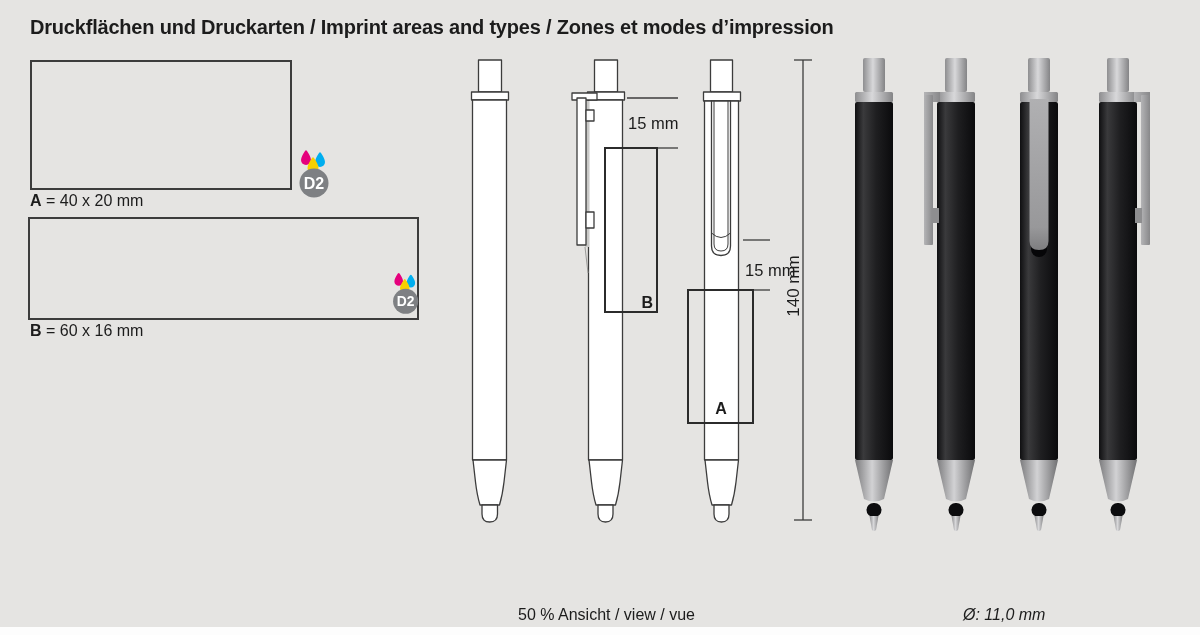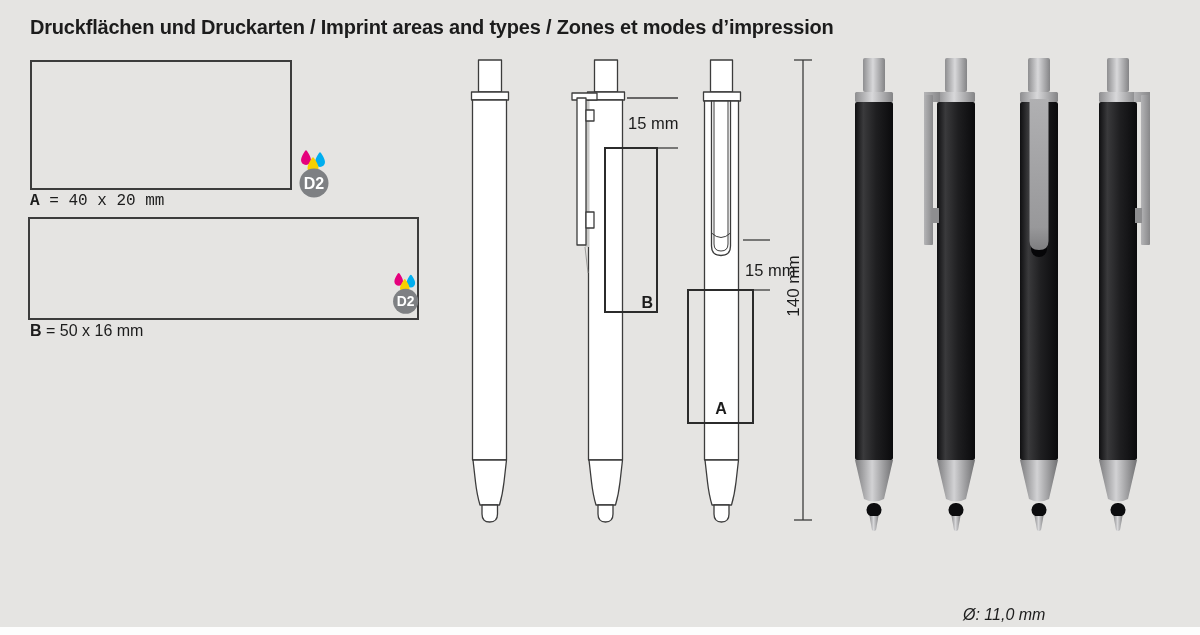--- a/index.html
+++ b/index.html
@@ -20,21 +20,21 @@
   .area-box{
     border:2px solid var(--line,#3c3c3c);
     box-sizing:border-box;
     background:transparent;
   }
   #area-a{left:30px;top:60px;width:262px;height:130px;}
   #area-b{left:28px;top:217px;width:391px;height:103px;}
   .area-label{
     font-size:16px;white-space:nowrap;
   }
-  #label-a{left:30px;top:192px;font-family:Liberation Mono, monospace;}
+  #label-a{left:30px;top:192px;}
   #label-b{left:30px;top:322px;}
   .area-label b{font-weight:bold;}
   #badge-a{left:296px;top:148px;}
   #badge-b{left:390px;top:271px;}
   .pen-svg{display:block;}
   #pen-l1{left:460px;top:55px;}
   #pen-l2{left:565px;top:55px;}
   #pen-l3{left:675px;top:55px;}
   #dim-140{left:788px;top:55px;}
   #dim-140-label{
@@ -75,21 +75,21 @@
   <div class="abs area-label" id="label-a"><b>A</b><span> = 40 x 20 mm</span></div>
   <svg class="abs" id="badge-a" width="38" height="52" viewBox="0 0 38 52">
     <path d="M11,3 Q15,9 15,12 a5,5 0 1 1 -10,0 Q5,9 9,3 Q10,1.5 11,3 Z" style="fill:var(--drop-magenta,#e5007d)"></path>
     <path d="M25,5 Q29,11 29,14 a5,5 0 1 1 -10,0 Q19,11 23,5 Q24,3.5 25,5 Z" style="fill:var(--drop-cyan,#00aeef)"></path>
     <path d="M18,10 Q22.5,16.5 22.5,20 a5.5,5.5 0 1 1 -11,0 Q11.5,16.5 16,10 Q17,8.5 18,10 Z" style="fill:var(--drop-yellow,#f7d000)"></path>
     <circle cx="18" cy="35" r="14.5" style="fill:var(--badge-gray,#7e8083)"></circle>
     <text x="18" y="41" text-anchor="middle" font-size="16" class="badge-txt">D2</text>
   </svg>
 
   <div class="abs area-box" id="area-b"></div>
-  <div class="abs area-label" id="label-b"><b>B</b><span> = 50 x 16 mm</span></div>
+  <div class="abs area-label" id="label-b"><b>B</b><span> = 60 x 16 mm</span></div>
   <svg class="abs" id="badge-b" width="33" height="45" viewBox="0 0 38 52">
     <path d="M11,3 Q15,9 15,12 a5,5 0 1 1 -10,0 Q5,9 9,3 Q10,1.5 11,3 Z" style="fill:var(--drop-magenta,#e5007d)"></path>
     <path d="M25,5 Q29,11 29,14 a5,5 0 1 1 -10,0 Q19,11 23,5 Q24,3.5 25,5 Z" style="fill:var(--drop-cyan,#00aeef)"></path>
     <path d="M18,10 Q22.5,16.5 22.5,20 a5.5,5.5 0 1 1 -11,0 Q11.5,16.5 16,10 Q17,8.5 18,10 Z" style="fill:var(--drop-yellow,#f7d000)"></path>
     <circle cx="18" cy="35" r="14.5" style="fill:var(--badge-gray,#7e8083)"></circle>
     <text x="18" y="41" text-anchor="middle" font-size="16" class="badge-txt">D2</text>
   </svg>
 
   <svg class="abs pen-svg" id="pen-l1" width="60" height="470" viewBox="0 0 60 470">
     <rect class="lp" x="18.5" y="5" width="23" height="32"></rect>
@@ -207,16 +207,17 @@
     <rect x="15" y="37" width="38" height="10" rx="1.5" fill="url(#silvH1)"></rect>
     <rect x="15" y="47" width="38" height="358" rx="2" fill="url(#bodyH1)"></rect>
     <rect x="50" y="37" width="16" height="10" fill="url(#clipH1)"></rect>
     <rect x="57" y="40" width="9" height="150" rx="1" fill="url(#clipH1)"></rect>
     <rect x="51" y="153" width="7" height="15" fill="#8e8e90"></rect>
     <path d="M15,405 H53 L44,444 Q34,449 24,444 Z" fill="url(#coneH1)"></path>
     <rect x="26.5" y="448" width="15" height="14" rx="7" fill="#0c0c0e"></rect>
     <path d="M29.5,461 H38.5 L36,475 Q34,477 32,475 Z" fill="url(#silvH1)"></path>
   </svg>
 
+  <div class="abs footer-label" id="footer-50">50 % Ansicht / view / vue</div>
   <div class="abs footer-label" id="footer-diam">Ø: 11,0 mm</div>
 
   <div class="abs" id="bottom-strip"></div>
 </div>
 
 </body></html>

